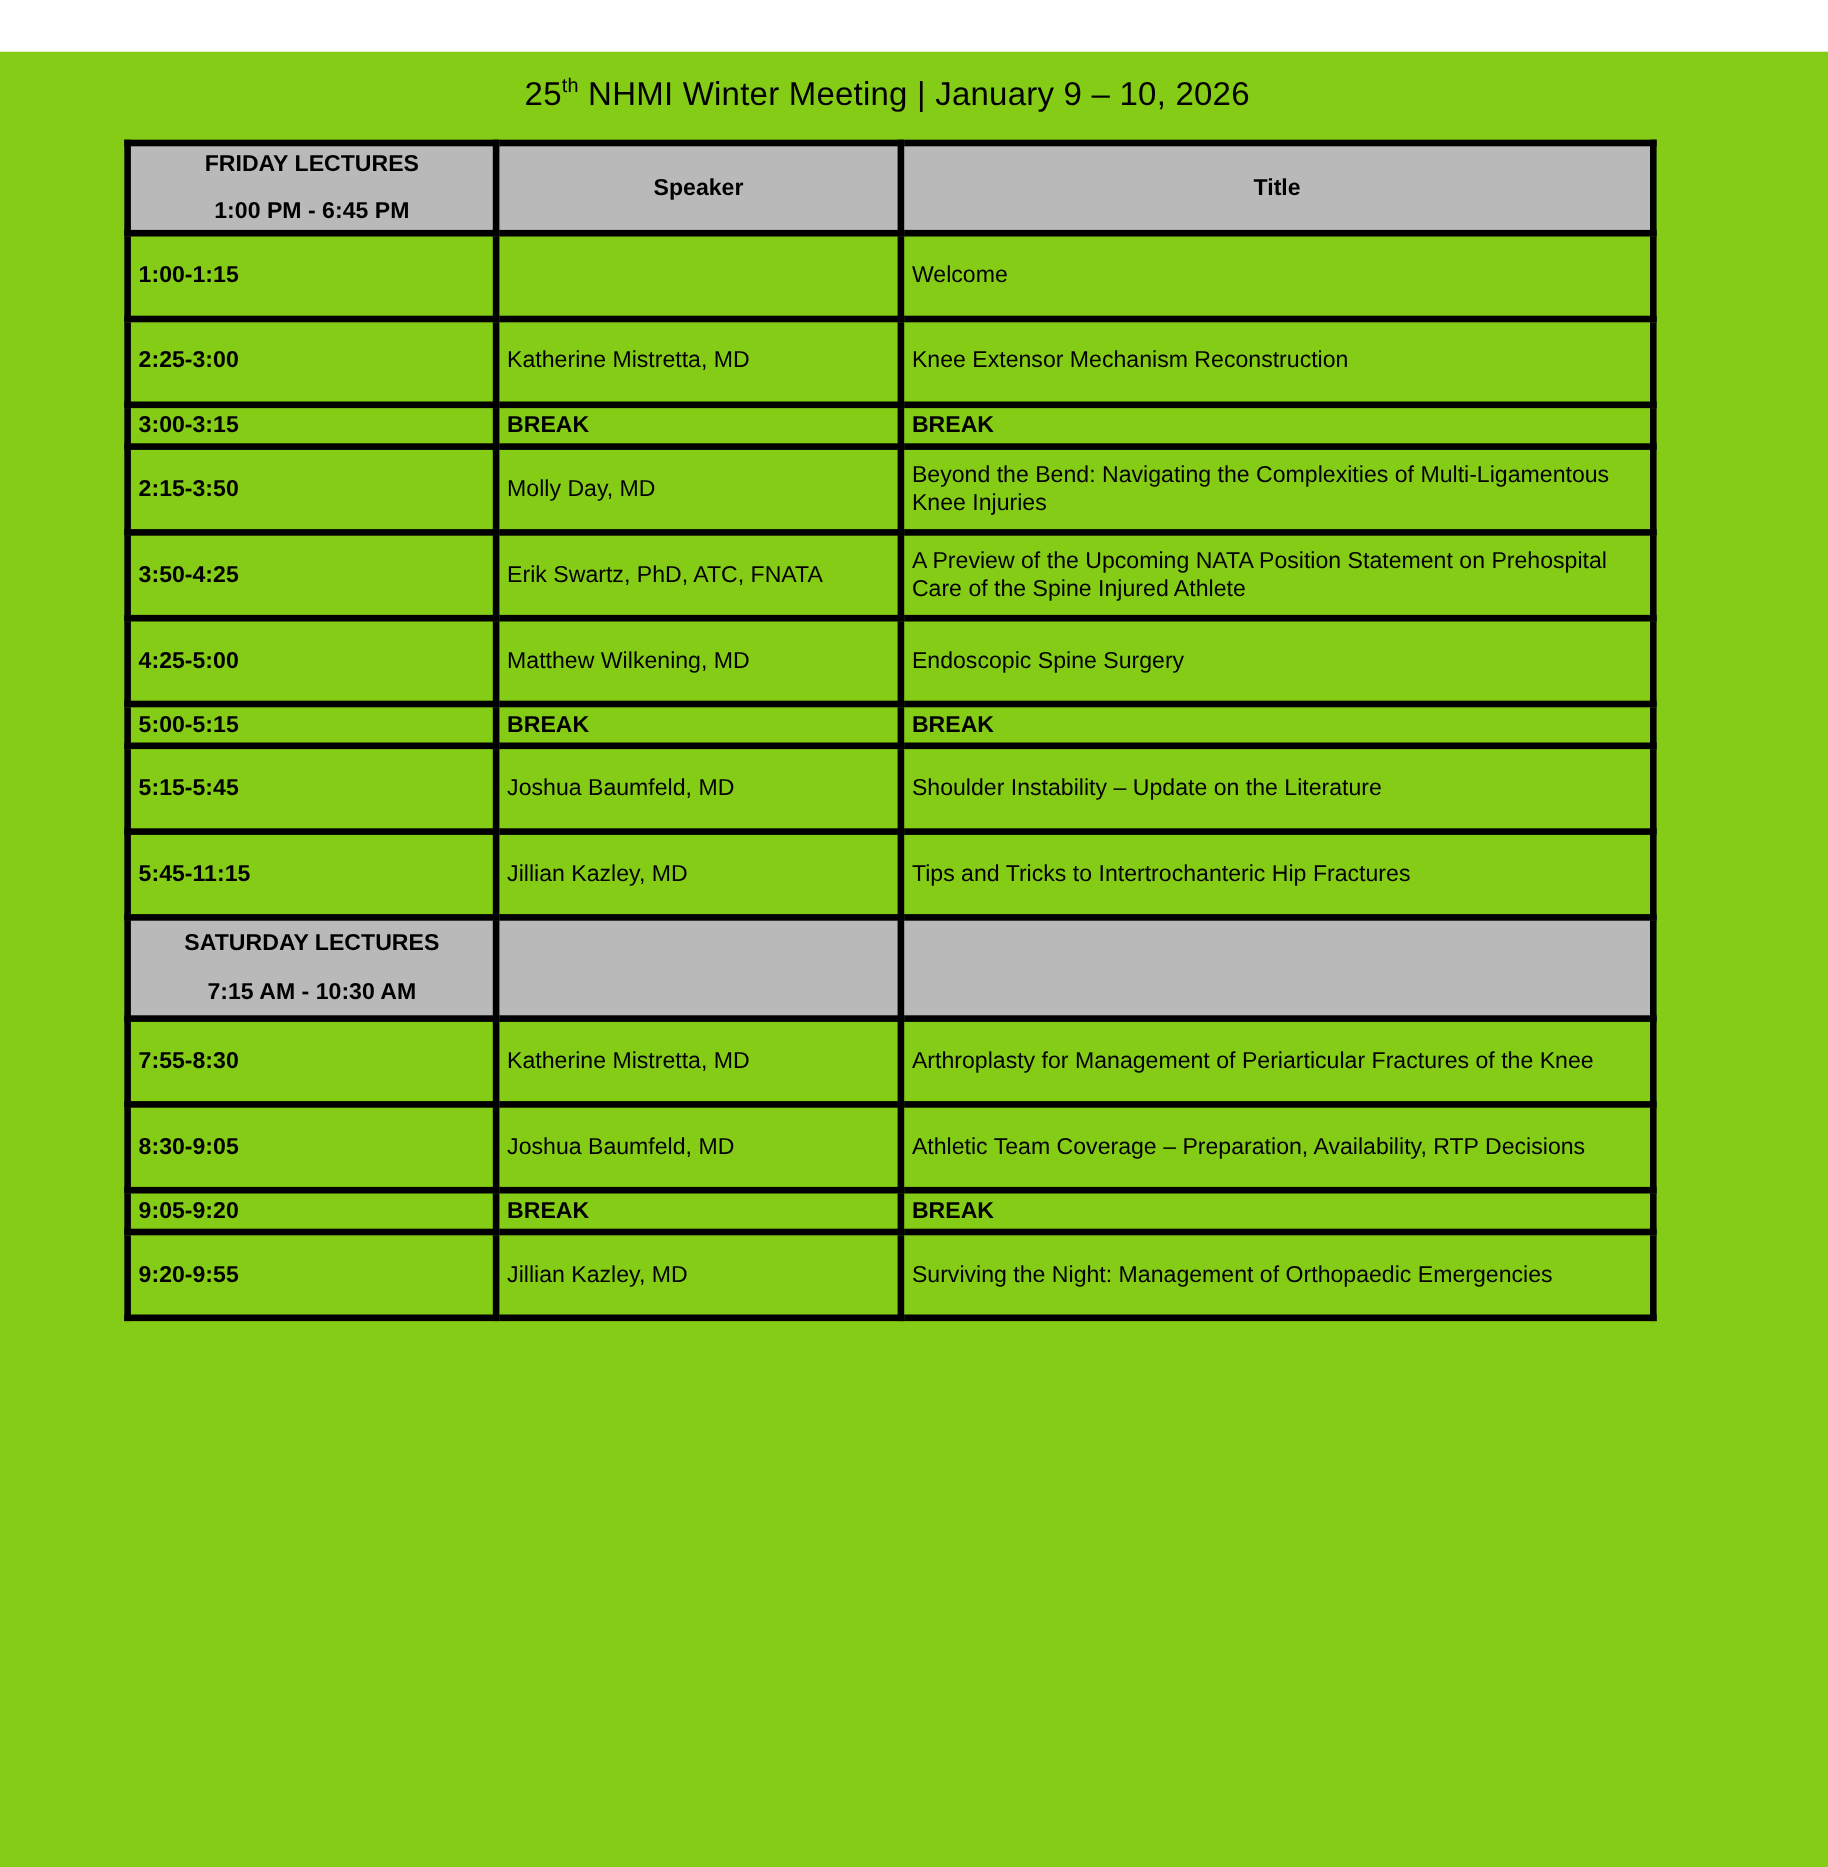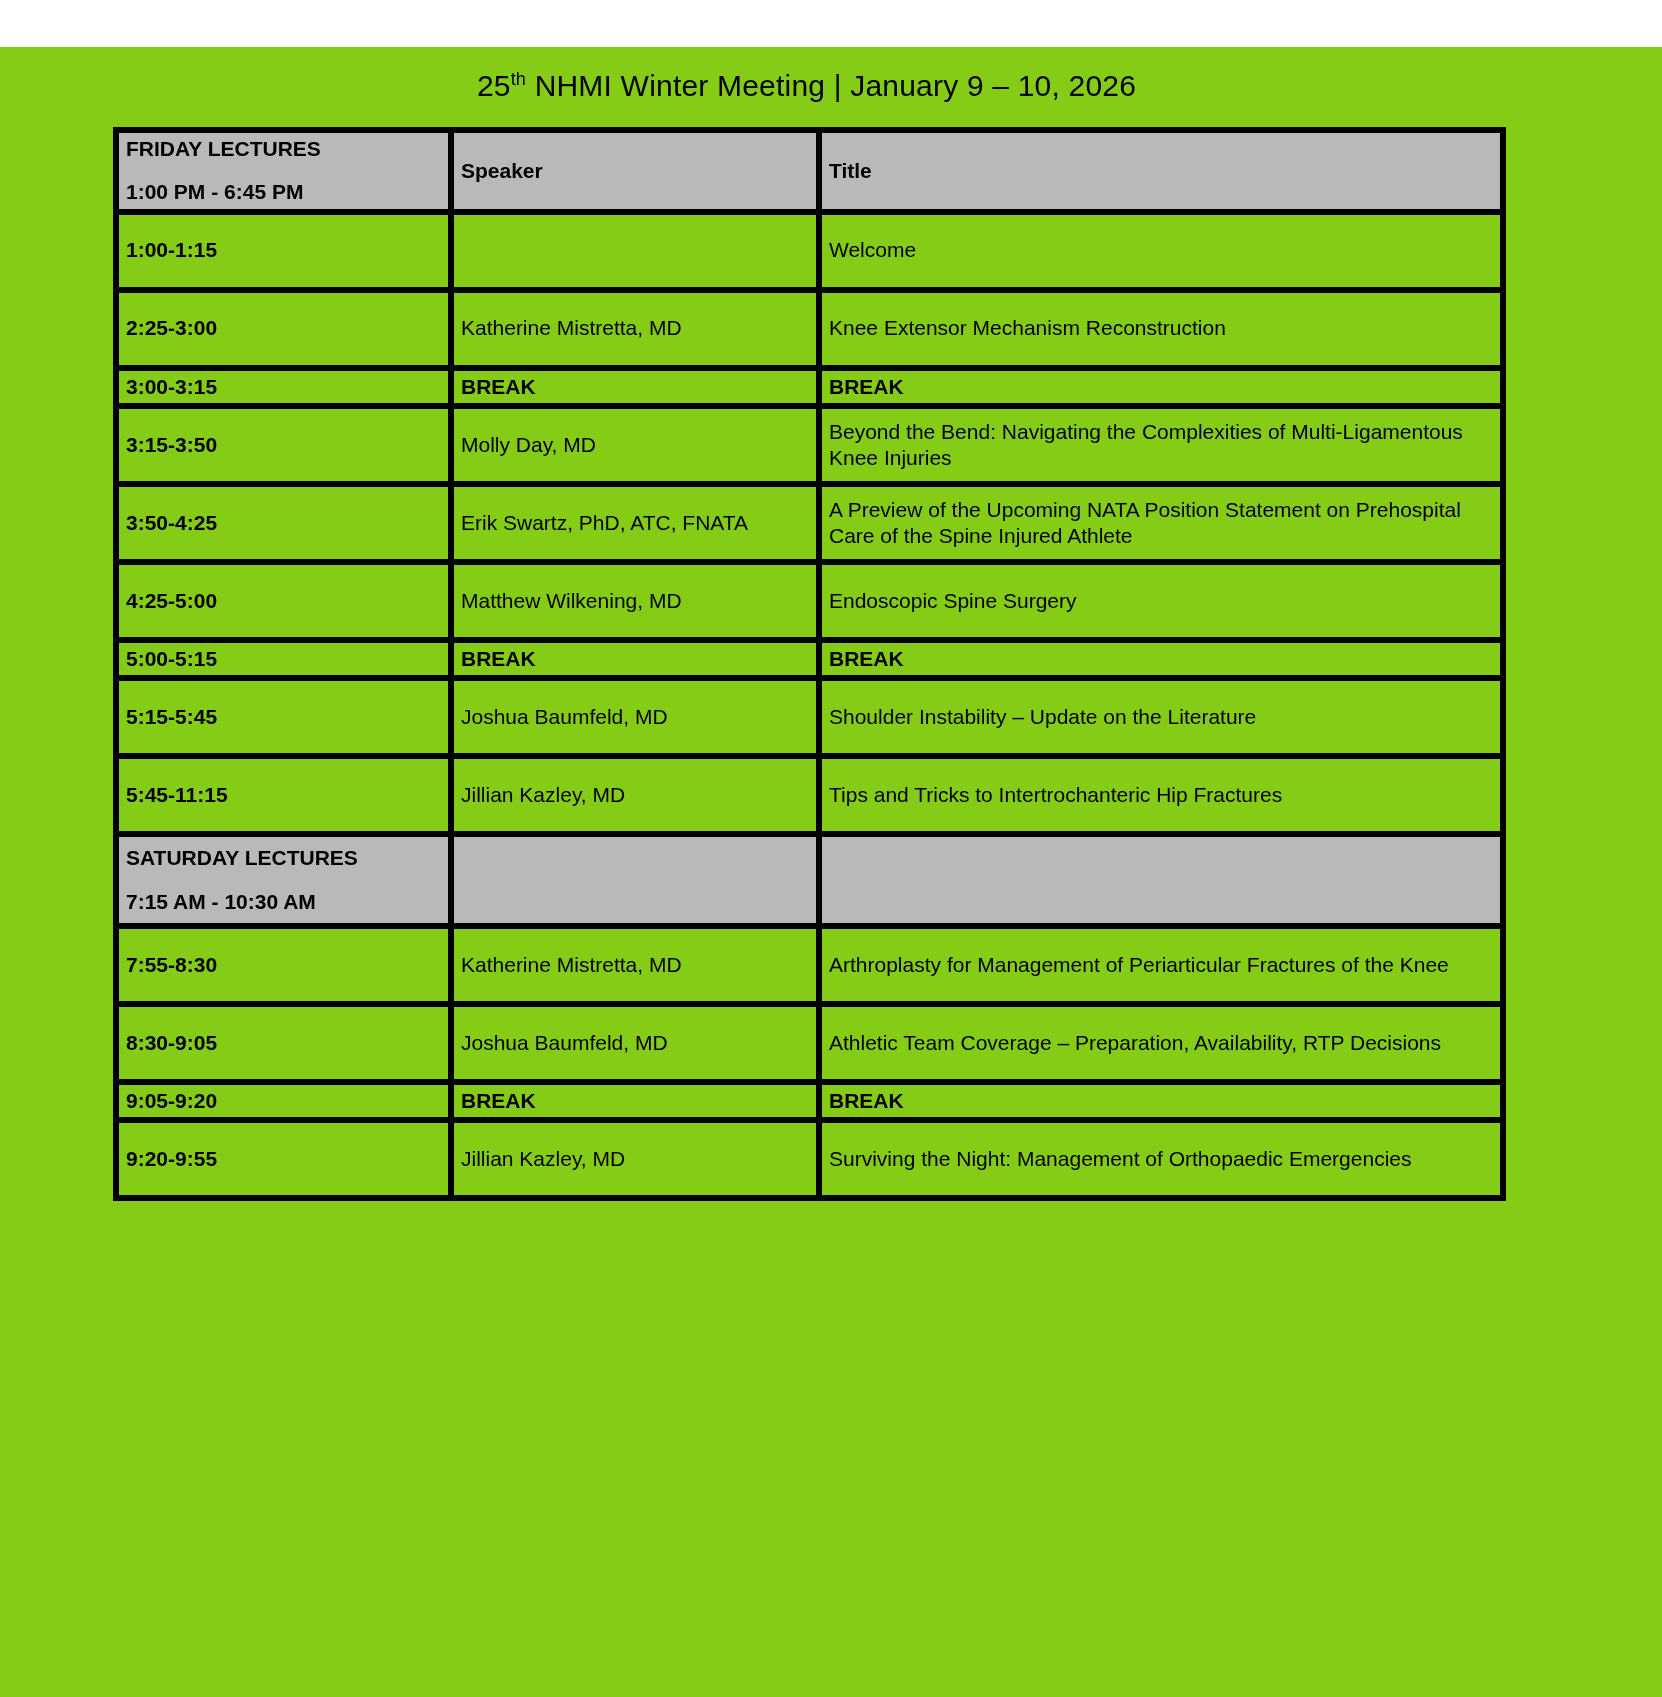--- a/index.html
+++ b/index.html
@@ -41,21 +41,21 @@
   td {
     border: 6px solid #000000;
     padding: 3px 7px;
     font-size: 21px;
     line-height: 1.25;
     vertical-align: middle;
     word-wrap: break-word;
   }
   tr.session-row { height: 78px; }
   tr.break-row   { height: 34px; }
-  tr.section-row { height: 68px; }
+  tr.section-row { height: 68px; text-align: center; }
   tr.section-row:not(:first-child) { height: 92px; }
   tr.section-row td {
     background: var(--header-bg, #B9B9B9);
     font-weight: bold;
   }
   tr.break-row td { font-weight: bold; }
   td.time-cell { font-weight: bold; }
   .section-lines {
     display: flex;
     flex-direction: column;
@@ -95,21 +95,21 @@
           <td class="time-cell">2:25-3:00</td>
           <td>Katherine Mistretta, MD</td>
           <td>Knee Extensor Mechanism Reconstruction</td>
         </tr>
         <tr class="break-row">
           <td class="time-cell">3:00-3:15</td>
           <td>BREAK</td>
           <td>BREAK</td>
         </tr>
         <tr class="session-row">
-          <td class="time-cell">3:15-3:50</td>
+          <td class="time-cell">2:15-3:50</td>
           <td>Molly Day, MD</td>
           <td>Beyond the Bend: Navigating the Complexities of Multi-Ligamentous Knee Injuries</td>
         </tr>
         <tr class="session-row">
           <td class="time-cell">3:50-4:25</td>
           <td>Erik Swartz, PhD, ATC, FNATA</td>
           <td>A Preview of the Upcoming NATA Position Statement on Prehospital Care of the Spine Injured Athlete</td>
         </tr>
         <tr class="session-row">
           <td class="time-cell">4:25-5:00</td>

